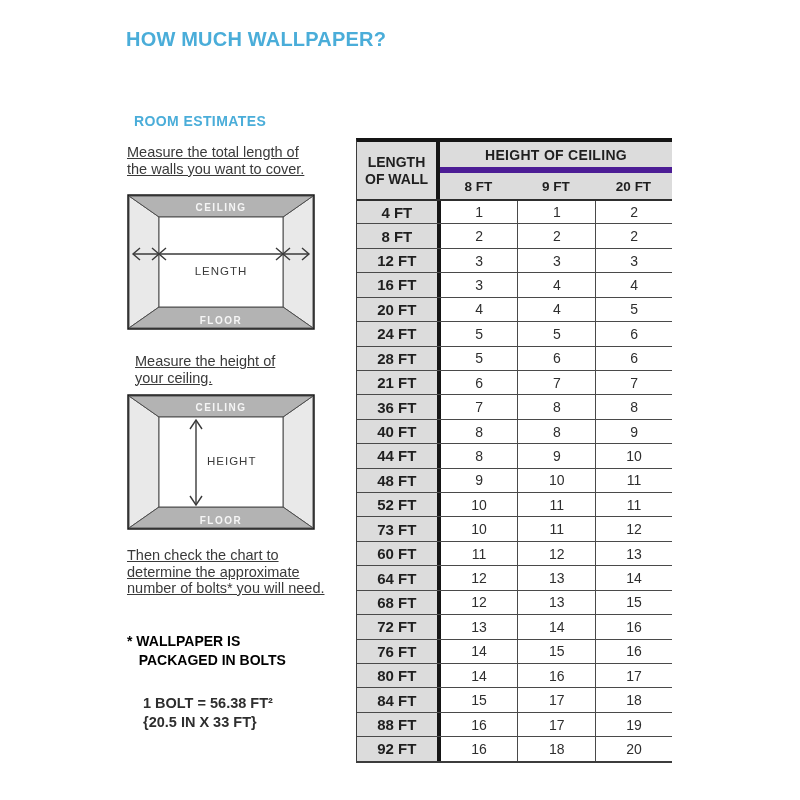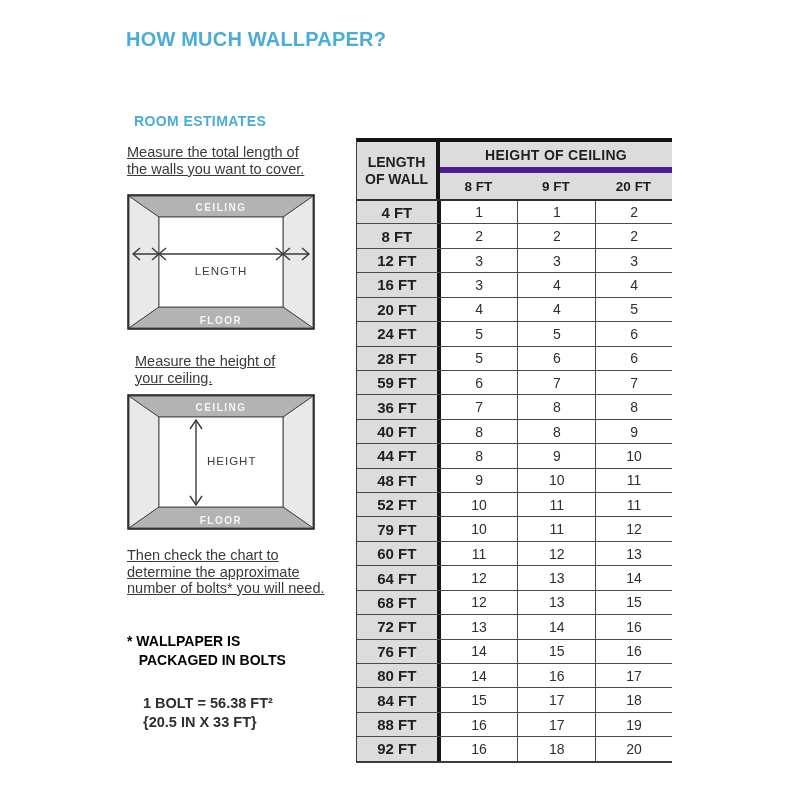--- a/index.html
+++ b/index.html
@@ -171,21 +171,21 @@
         <div class="cell-val w1 b">5</div>
         <div class="cell-val w2 b">6</div>
       </div>
       <div class="trow">
         <div class="cell-length">28 FT</div>
         <div class="cell-val w0">5</div>
         <div class="cell-val w1 b">6</div>
         <div class="cell-val w2 b">6</div>
       </div>
       <div class="trow">
-        <div class="cell-length">59 FT</div>
+        <div class="cell-length">21 FT</div>
         <div class="cell-val w0">6</div>
         <div class="cell-val w1 b">7</div>
         <div class="cell-val w2 b">7</div>
       </div>
       <div class="trow">
         <div class="cell-length">36 FT</div>
         <div class="cell-val w0">7</div>
         <div class="cell-val w1 b">8</div>
         <div class="cell-val w2 b">8</div>
       </div>
@@ -207,21 +207,21 @@
         <div class="cell-val w1 b">10</div>
         <div class="cell-val w2 b">11</div>
       </div>
       <div class="trow">
         <div class="cell-length">52 FT</div>
         <div class="cell-val w0">10</div>
         <div class="cell-val w1 b">11</div>
         <div class="cell-val w2 b">11</div>
       </div>
       <div class="trow">
-        <div class="cell-length">79 FT</div>
+        <div class="cell-length">73 FT</div>
         <div class="cell-val w0">10</div>
         <div class="cell-val w1 b">11</div>
         <div class="cell-val w2 b">12</div>
       </div>
       <div class="trow">
         <div class="cell-length">60 FT</div>
         <div class="cell-val w0">11</div>
         <div class="cell-val w1 b">12</div>
         <div class="cell-val w2 b">13</div>
       </div>

